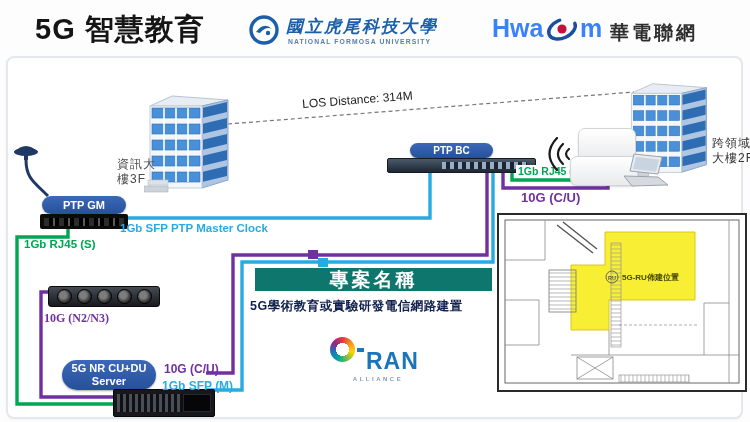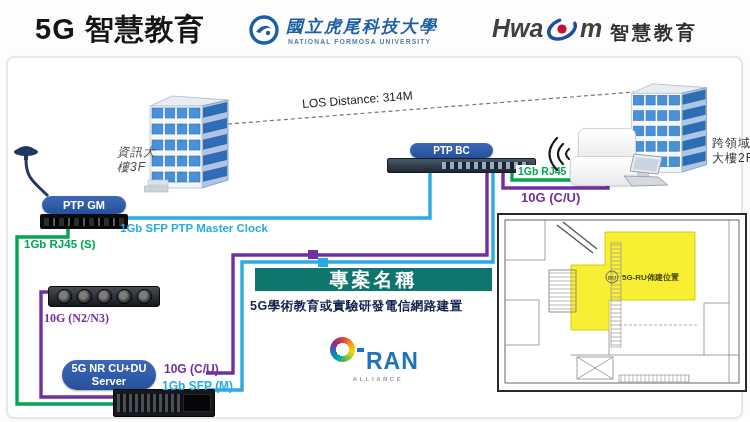--- a/index.html
+++ b/index.html
@@ -6,21 +6,21 @@
   body {
     width:750px; height:422px; overflow:hidden; background:#fdfdfd;
     font-family:"Liberation Sans","DejaVu Sans",sans-serif;
   }
   #root { position:relative; width:750px; height:422px; }
   .abs { position:absolute; }
   
   .title { font-size:29px; font-weight:bold; color:#151515; letter-spacing:1px; }
   .nfu-zh { font-size:17px; font-weight:bold; color:#1c5fa8; letter-spacing:2px; font-style:italic; }
   .nfu-en { font-size:6.8px; color:#5a7fa8; letter-spacing:1.1px; font-weight:bold; }
-  .hwa-txt { font-size:25px; font-weight:bold; font-style:italic; color:#404040; }
+  .hwa-txt { font-size:25px; font-weight:bold; color:#3b82f6; }
   .hwa-zh { font-size:19px; font-weight:bold; color:#2e2e2e; letter-spacing:3px; }
   
   .panel { left:6px; top:56px; width:733px; height:359px; background:#fff;
            border:2px solid #e4e8ec; border-radius:8px; box-shadow:0 1px 3px rgba(0,0,0,.04); }
   
   .pill { background:linear-gradient(#3c68b8,#26509a); color:#fff; font-weight:bold;
           display:flex; align-items:center; justify-content:center; text-align:center;
           border-radius:14px; box-shadow:0 1px 2px rgba(0,0,0,.35); line-height:1.15; }
   .rack-gm { background:#0b0b0b; border-radius:2px; overflow:hidden; }
   .rack-gm .lights { position:absolute; left:4px; right:4px; top:4px; height:8px;
@@ -78,21 +78,21 @@
 
   <div class="abs" style="left:492px; top:12px; width:210px; height:36px;">
     <span class="abs hwa-txt" style="left:0; top:2px;">Hwa</span>
     <svg class="abs" style="left:52px; top:1px;" width="36" height="32" viewBox="0 0 36 32">
       <g transform="rotate(-24 18 16)">
         <ellipse cx="18" cy="16" rx="14" ry="9" fill="none" stroke="#1b4ea0" stroke-width="3.4" stroke-dasharray="56 18" stroke-linecap="round"></ellipse>
       </g>
       <circle cx="18" cy="16" r="4.6" fill="#c3103d"></circle>
     </svg>
     <span class="abs hwa-txt" style="left:88px; top:2px;">m</span>
-    <span class="abs hwa-zh" style="left:118px; top:8px;">智慧教育</span>
+    <span class="abs hwa-zh" style="left:118px; top:8px;">華電聯網</span>
   </div>
 
   <div class="abs panel"></div>
 
   <svg class="abs" style="left:0;top:0;" width="750" height="422" viewBox="0 0 750 422">
     <line x1="228" y1="124" x2="634" y2="92" stroke="#777" stroke-width="1.2" stroke-dasharray="4 3"></line>
     <g fill="none" stroke-width="3.4" stroke-linejoin="miter">
       <polyline stroke="#00a651" points="68,229 68,237 17,237 17,404 114,404"></polyline>
       <polyline stroke="#29abe2" points="128,218 430,218 430,170"></polyline>
       <polyline stroke="#7030a0" points="487,170 487,255 233,255 233,373 206,373"></polyline>
@@ -152,21 +152,21 @@
       <g stroke="#fff" stroke-width="1.6">
         <line x1="20" y1="18" x2="20" y2="92"></line>
           <line x1="32" y1="18" x2="32" y2="92"></line>
           <line x1="44" y1="18" x2="44" y2="92"></line>
       </g>
     </g>
     <rect x="4" y="90" width="20" height="5" fill="#dde2e8" stroke="#b9c4d1" stroke-width=".6"></rect>
     <rect x="0" y="96" width="24" height="6" fill="#cdd3da" stroke="#aab3bd" stroke-width=".6"></rect>
   </svg>
 
-  <div class="abs bldg-lbl" style="left:117px; top:145px;font-style:italic;">資訊大樓3F</div>
+  <div class="abs bldg-lbl" style="left:117px; top:157px;">資訊大樓3F</div>
   <div class="abs bldg-lbl" style="left:712px; top:136px; color:#333;">跨領域大樓2F</div>
 
   <div class="abs los" style="left:302px; top:92px; width:130px;">LOS Distance: 314M</div>
 
   <svg class="abs" style="left:12px; top:142px;" width="60" height="60" viewBox="0 0 60 60">
     <path d="M2,10 Q14,-2 26,10 Z" fill="#1f3864"></path>
     <ellipse cx="14" cy="10" rx="12" ry="4" fill="#1f3864"></ellipse>
     <rect x="12" y="12" width="4" height="6" fill="#1f3864"></rect>
     <path d="M14,18 C14,36 22,40 36,54" stroke="#1f3864" stroke-width="3" fill="none"></path>
   </svg>

